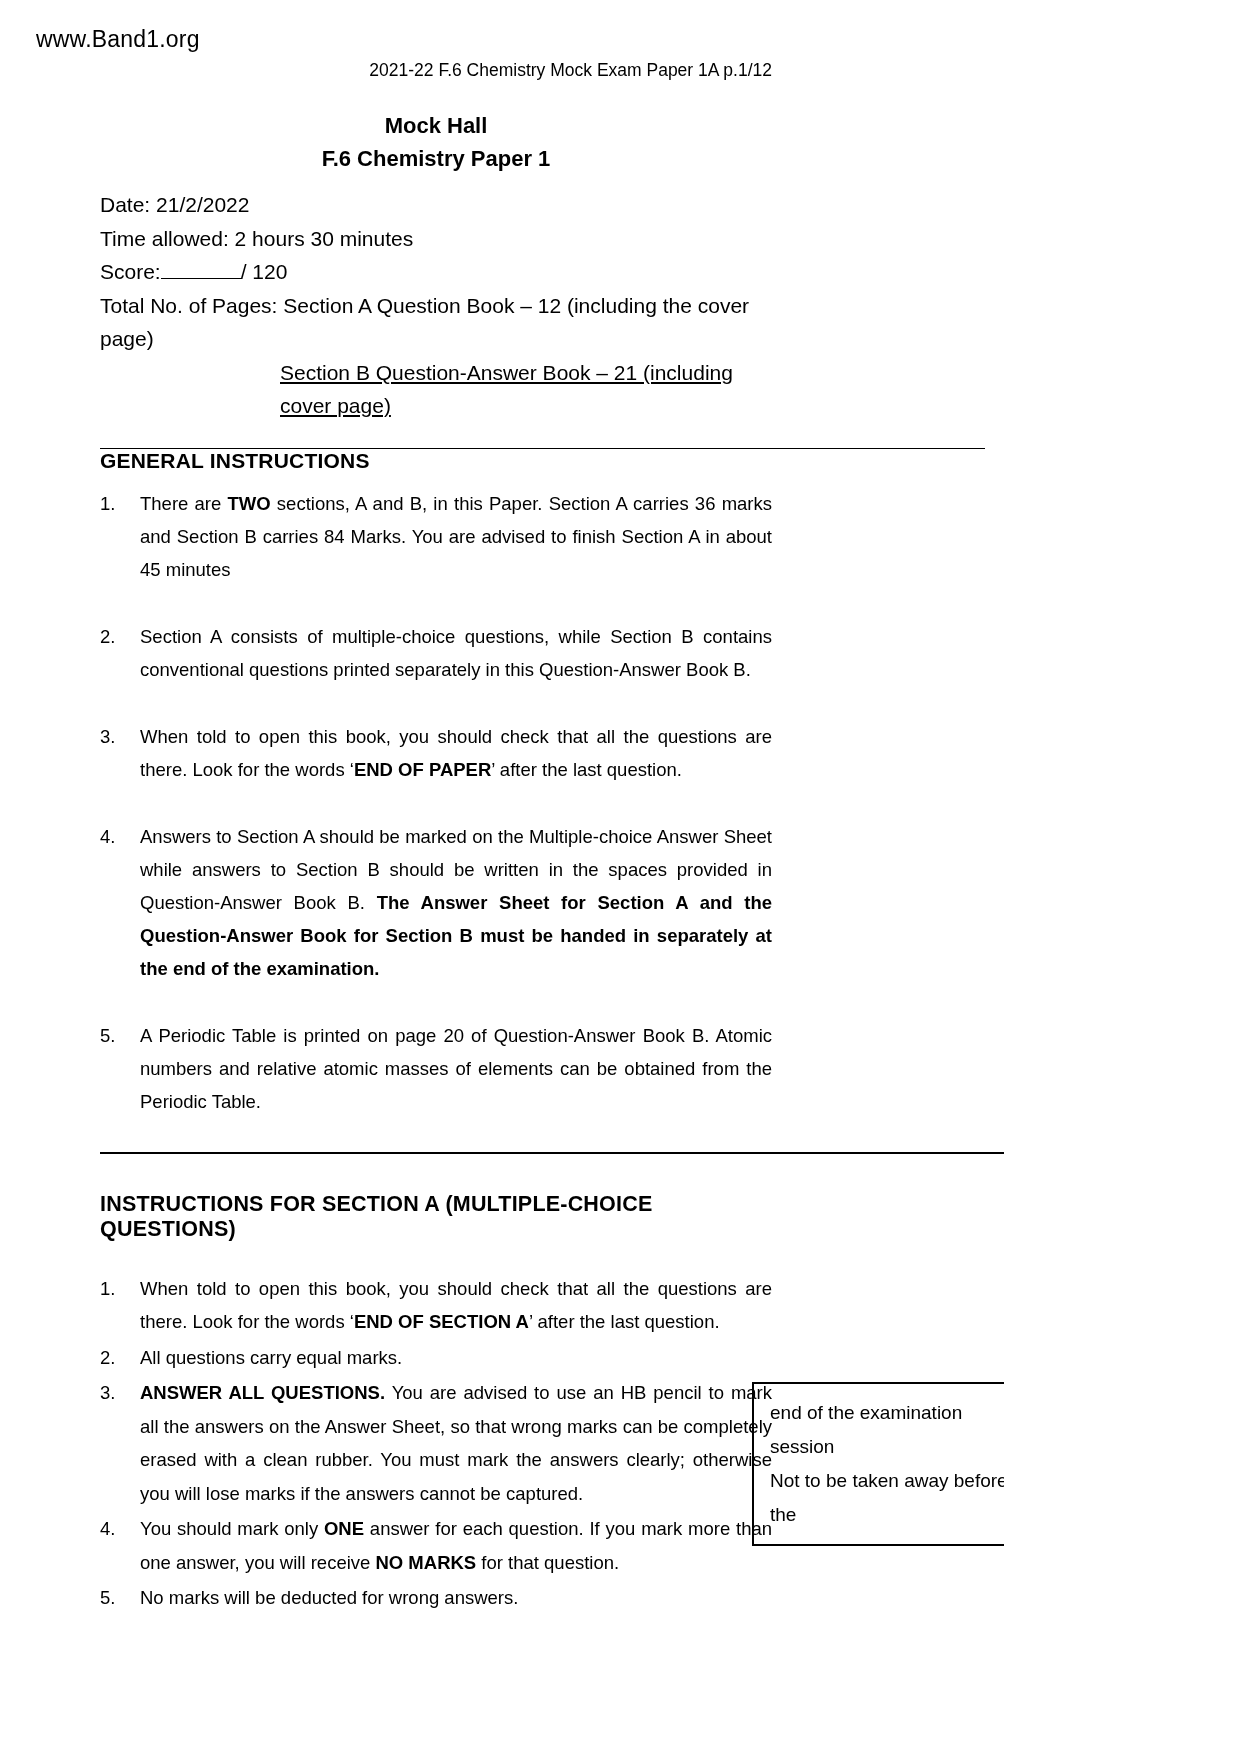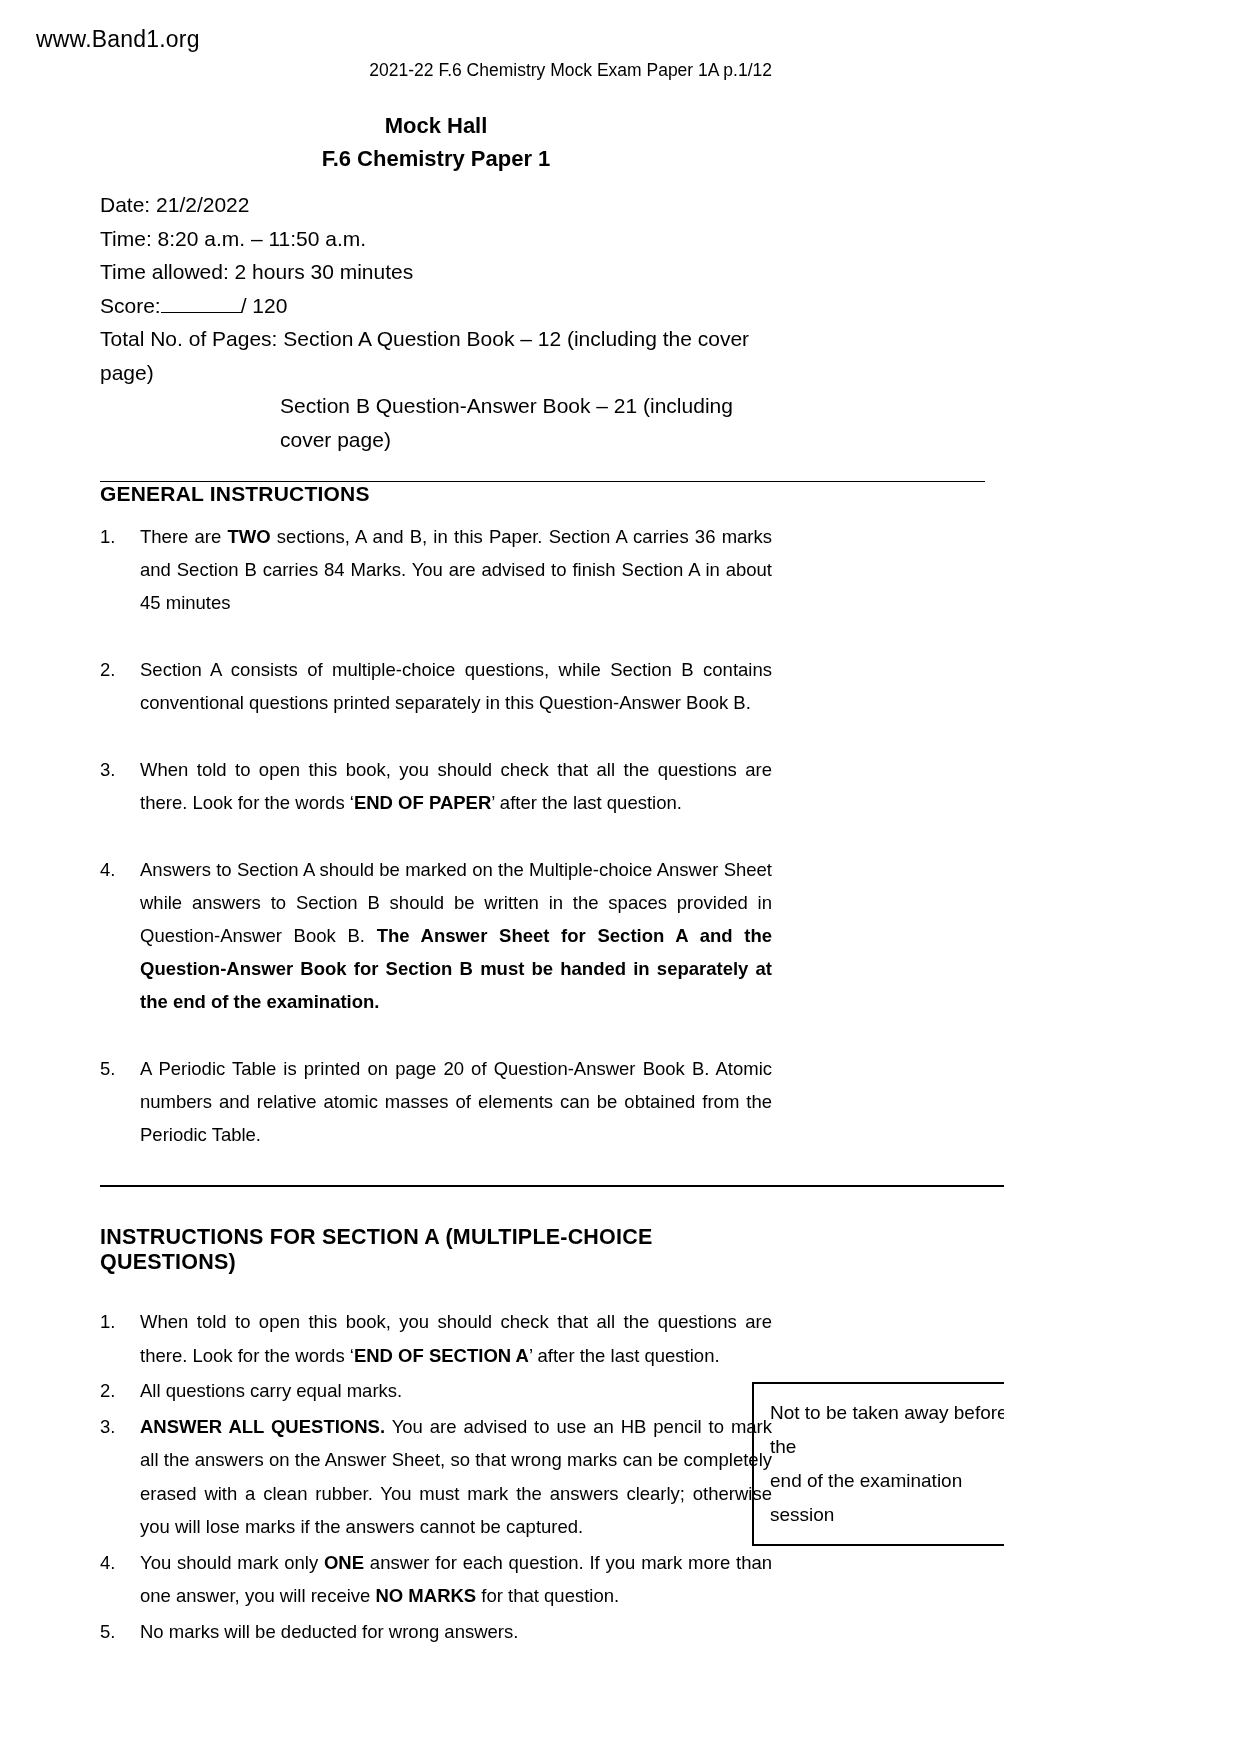--- a/index.html
+++ b/index.html
@@ -39,21 +39,21 @@
   }
   .meta-row { display:flex; justify-content:space-between;flex-direction:column; }
   .score { white-space:nowrap; margin-right:52px; }
   .score .blank {
     display:inline-block;
     width:80px;
     border-bottom:1.6px solid #000;
     height:0.95em;
     vertical-align:baseline;
   }
-  .pages-indent { padding-left:180px; }
+  .pages-indent { padding-left:180px;text-decoration:underline; }
   .divider1 {
     width:885px;
     border-bottom:1.6px solid #000;
     margin-top:25px;
   }
   .section-heading {
     font-size:21px;
     font-weight:700;
     letter-spacing:0.2px;
   }
@@ -89,21 +89,20 @@
 
   <div class="header-right">2021-22 F.6 Chemistry Mock Exam Paper 1A p.1/12</div>
 
   <div class="titles">
     <div>Mock Hall</div>
     <div>F.6 Chemistry Paper 1</div>
   </div>
 
   <div class="meta">
     <div>Date: 21/2/2022</div>
-    <div>Time: 8:20 a.m. – 11:50 a.m.</div>
     <div class="meta-row">
       <span>Time allowed: 2 hours 30 minutes</span>
       <span class="score"><span>Score:</span><span class="blank"></span><span>/ 120</span></span>
     </div>
     <div>Total No. of Pages: Section A Question Book – 12 (including the cover page)</div>
     <div class="pages-indent">Section B Question-Answer Book – 21 (including cover page)</div>
   </div>
 
   <div class="divider1"></div>
 
@@ -163,17 +162,17 @@
         <span class="body"><span>You should mark only </span><span class="bold">ONE</span><span> answer for each question. If you mark more than one answer, you will receive </span><span class="bold">NO MARKS</span><span> for that question.</span></span>
       </div>
 
       <div class="item">
         <span class="num">5.</span>
         <span class="body"><span>No marks will be deducted for wrong answers.</span></span>
       </div>
     </div>
 
   <div class="notice-box">
+    <div>end of the examination session</div>
     <div>Not to be taken away before the</div>
-    <div>end of the examination session</div>
   </div>
 
 </div>
 
 </body></html>

